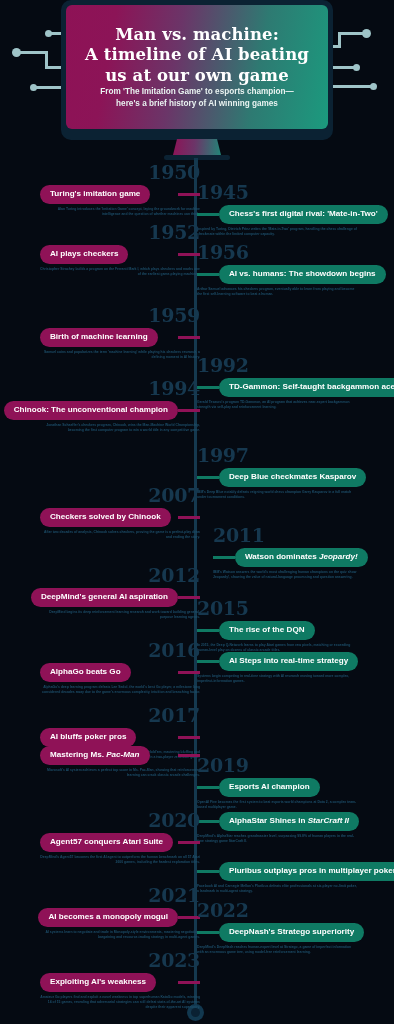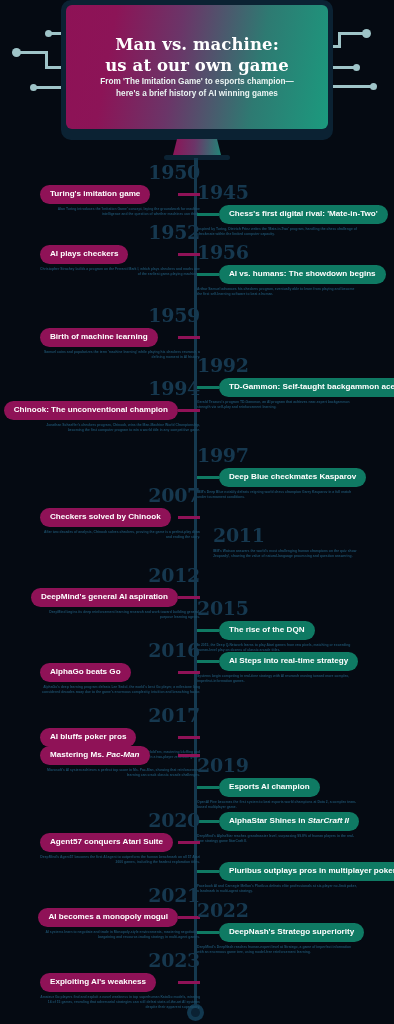--- a/index.html
+++ b/index.html
@@ -121,20 +121,21 @@
       <div class="c-dot sm" style="left:353px; top:64px;"></div>
       <div class="c-line" style="left:332px; top:66px; width:24px; height:3px;"></div>
       <div class="c-dot sm" style="left:370px; top:83px;"></div>
       <div class="c-line" style="left:332px; top:85px; width:42px; height:3px;"></div>
     </div>
 
     <div class="monitor">
       <div class="screen">
         <div class="htitle">
           <div>Man vs. machine:</div>
+          <div>A timeline of AI beating</div>
           <div>us at our own game</div>
         </div>
         <div class="hsub">
           <div>From 'The Imitation Game' to esports champion—</div>
           <div>here's a brief history of AI winning games</div>
         </div>
       </div>
     </div>
     <div class="stand-neck"></div>
     <div class="stand-base"></div>
@@ -211,20 +212,24 @@
       <div class="entry left" style="top: 325px;">
         <div class="year">2007</div>
         <div class="pillrow">
           <span class="pill magenta">Checkers solved by Chinook</span>
           <span class="stub magenta" style="width: 22px;"></span>
         </div>
         <div class="desc">After two decades of analysis, Chinook solves checkers, proving the game is a perfect-play draw and ending the story.</div>
       </div>
       <div class="entry right" style="top: 365px; margin-left: 16px;">
         <div class="year">2011</div>
+        <div class="pillrow">
+          <span class="stub green" style="width: 22px;"></span>
+          <span class="pill green">Watson dominates <em>Jeopardy!</em></span>
+        </div>
         <div class="desc">IBM's Watson answers the world's most challenging human champions on the quiz show Jeopardy!, showing the value of natural-language processing and question answering.</div>
       </div>
       <div class="entry left" style="top: 405px;">
         <div class="year">2012</div>
         <div class="pillrow">
           <span class="pill magenta">DeepMind's general AI aspiration</span>
           <span class="stub magenta" style="width: 22px;"></span>
         </div>
         <div class="desc">DeepMind begins its deep reinforcement learning research and work toward building general-purpose learning agents.</div>
       </div>

